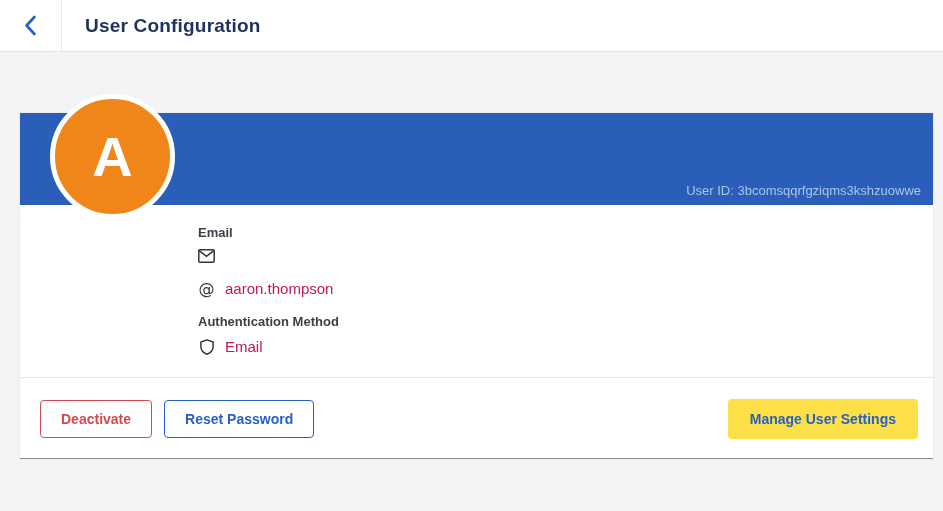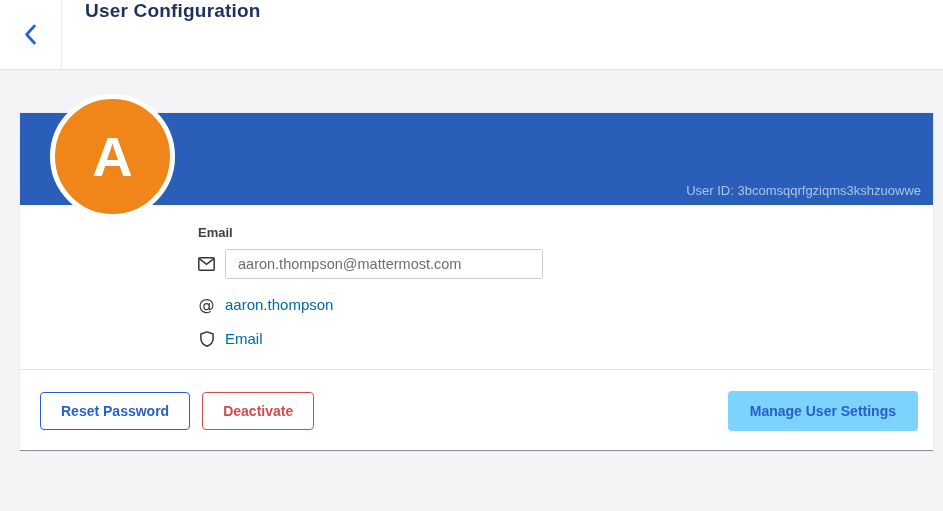--- a/index.html
+++ b/index.html
@@ -6,24 +6,25 @@
   html, body { width: 943px; height: 511px; overflow: hidden; }
   body {
     font-family: "Liberation Sans", "DejaVu Sans", sans-serif;
     background: #f4f4f6;
     position: relative;
   }
 
   
   .app-header {
     position: relative;
-    height: 70px;
+    height: 52px;
     background: #ffffff;
     border-bottom: 1px solid #e4e4e7;
     display: flex;
+    align-items: center;
   }
   .back-btn {
     width: 62px;
     height: 100%;
     display: flex;
     align-items: center;
     justify-content: center;
     cursor: pointer;
     border-right: 1px solid #ebebee;
     background: transparent;
@@ -96,21 +97,21 @@
   }
   .field-icon {
     width: 17px;
     display: flex;
     align-items: center;
     justify-content: center;
     color: #33373d;
   }
   .field-value {
     font-size: 15px;
-    color: #0369a1;
+    color: #be185d;
   }
   .at-glyph {
     font-size: 16px;
     color: #33373d;
     font-family: "DejaVu Sans", sans-serif;
   }
   .email-input {
     width: 318px;
     height: 30px;
     border: 1px solid #cccccc;
@@ -142,21 +143,21 @@
     background: #ffffff;
     cursor: pointer;
     display: inline-flex;
     align-items: center;
     justify-content: center;
   }
   .btn-outline-blue { border: 1px solid #2760c9; color: #2760c9; }
   .btn-outline-red  { border: 1px solid #d24b4e; color: #d24b4e; }
   .btn-tertiary {
     border: none;
-    background: #7dd3fc;
+    background: #fde047;
     color: #2760c9;
     height: 40px;
     padding: 0 22px;
     margin-left: 16px;
   }
 </style>
 </head>
 <body>
 
 <div class="app-header">
@@ -184,45 +185,45 @@
 
     <div class="field-group">
       <div class="field-label">Email</div>
       <div class="field-row">
         <span class="field-icon">
           <svg width="17" height="14" viewBox="0 0 17 14">
             <rect x="0.8" y="0.8" width="15.4" height="12.4" rx="1" fill="none" stroke="#33373d" stroke-width="1.5"></rect>
             <path d="M1.2 1.6 L8.5 7.4 L15.8 1.6" fill="none" stroke="#33373d" stroke-width="1.5"></path>
           </svg>
         </span>
-        <input class="email-input" type="text" value="aaron.thompson@mattermost.com" style="">
       </div>
     </div>
 
     <div class="field-group">
       <div class="field-row">
         <span class="field-icon at-glyph">@</span>
         <span class="field-value">aaron.thompson</span>
       </div>
     </div>
 
     <div class="field-group" style="margin-bottom:0;">
+      <div class="field-label">Authentication Method</div>
       <div class="field-row">
         <span class="field-icon">
           <svg width="14" height="16" viewBox="0 0 14 16">
             <path d="M7 0.9 L13.1 3 V7.6 C13.1 11.6 10.3 14 7 15.2 C3.7 14 0.9 11.6 0.9 7.6 V3 Z" fill="none" stroke="#33373d" stroke-width="1.5" stroke-linejoin="round"></path>
           </svg>
         </span>
         <span class="field-value">Email</span>
       </div>
     </div>
 
   </div>
 
   <div class="card-footer">
     <div class="footer-left">
+      <button class="btn btn-outline-red">Deactivate</button>
       <button class="btn btn-outline-blue">Reset Password</button>
-      <button class="btn btn-outline-red">Deactivate</button>
     </div>
     <button class="btn btn-tertiary">Manage User Settings</button>
   </div>
 
 </div>
 
 </body></html>

